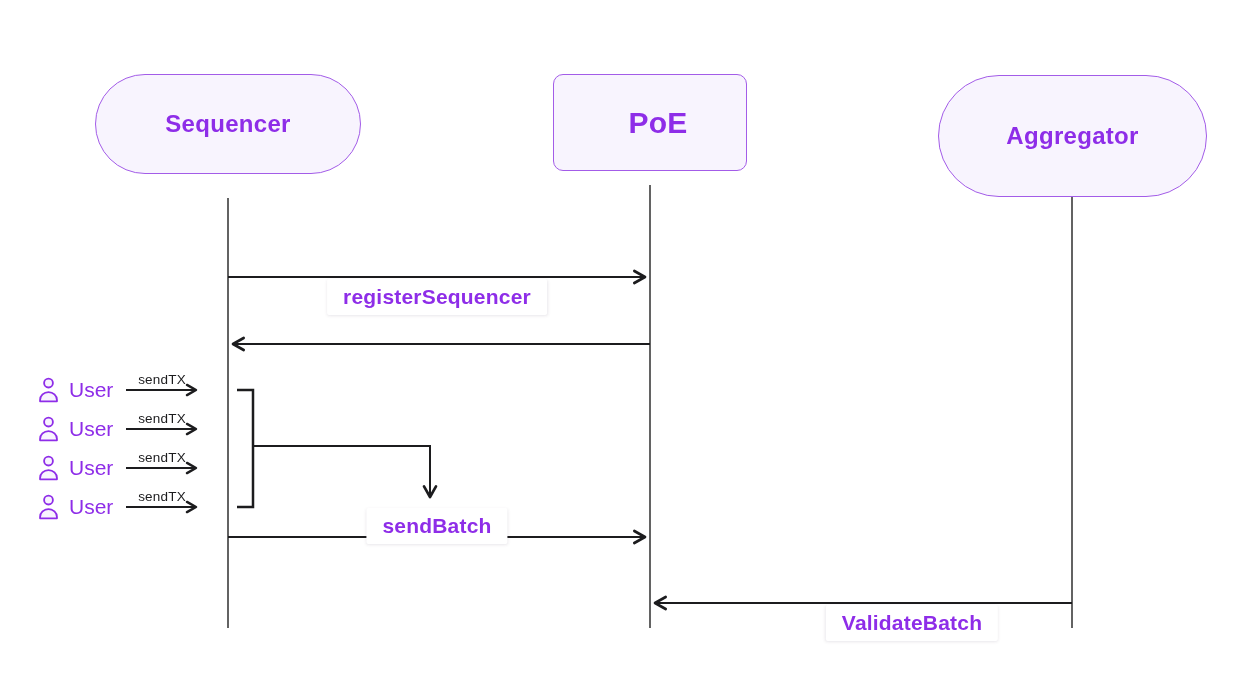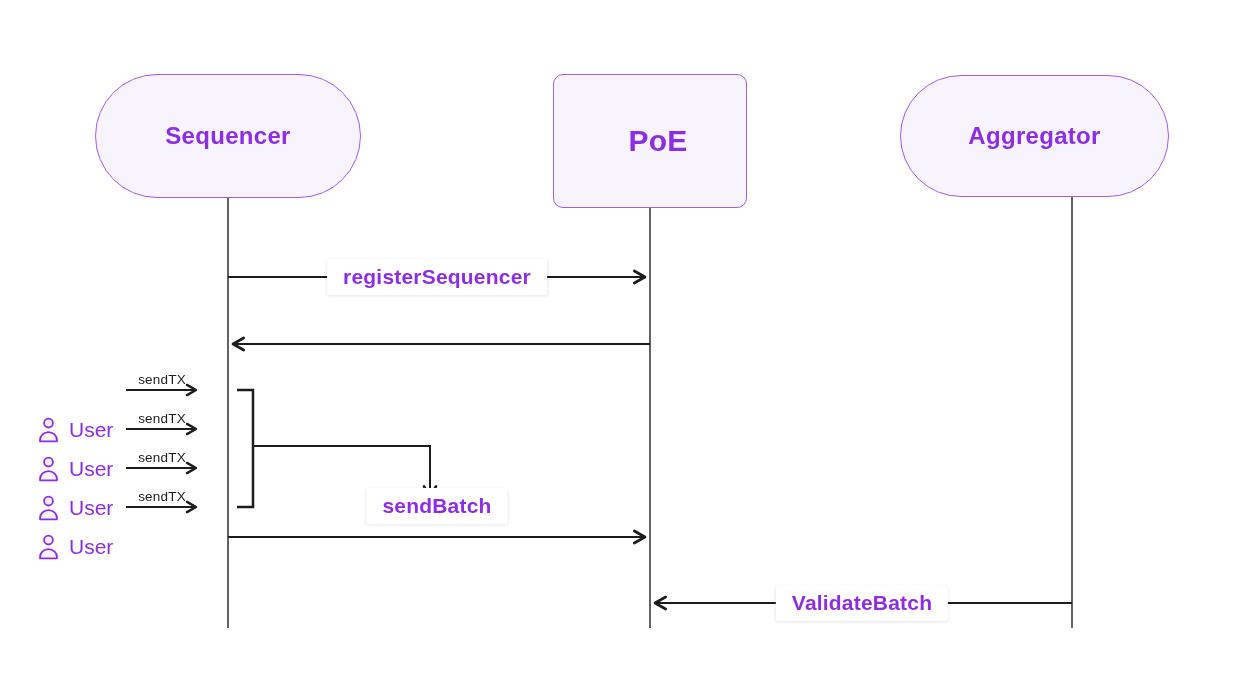--- a/index.html
+++ b/index.html
@@ -26,48 +26,48 @@
     position:absolute;
     box-sizing:border-box;
     background:var(--node_fill,#F8F4FE);
     border:1.5px solid var(--node_border,#A35CE8);
     display:flex;align-items:center;justify-content:center;
     color:var(--accent_purple,#8E2DE8);
     font-weight:700;
     z-index:2;
   }
   .actor span{letter-spacing:.3px;}
-  .actor-sequencer{left:95px;top:74px;width:266px;height:124px;border-radius:62px;font-size:24px;}
-  .actor-poe{left:553px;top:74px;width:194px;height:134px;border-radius:10px;font-size:30px;padding-left:16px;}
-  .actor-aggregator{left:900px;top:75px;width:269px;height:122px;border-radius:61px;font-size:24px;}
+  .actor-sequencer{left:95px;top:74px;width:266px;height:100px;border-radius:62px;font-size:24px;}
+  .actor-poe{left:553px;top:74px;width:194px;height:97px;border-radius:10px;font-size:30px;padding-left:16px;}
+  .actor-aggregator{left:938px;top:75px;width:269px;height:122px;border-radius:61px;font-size:24px;}
 
   
   .msg-label{
     position:absolute;
     transform:translate(-50%,-50%);
     background:var(--label_bg,#fff);
     color:var(--accent_purple,#8E2DE8);
     font-size:21px;font-weight:700;letter-spacing:.2px;
     padding:6px 16px;
     border-radius:2px;
     box-shadow:0 1px 3px rgba(70,60,90,.12);
     white-space:nowrap;
     z-index:3;
+    margin-top:20px;
   }
   .lbl-register{left:437px;top:277px;}
   .lbl-chainid{left:438px;top:344px;}
   .lbl-sendbatch{left:437px;top:506px;}
-  .lbl-validatebatch{left:862px;top:603px;text-align:center;}
+  .lbl-validatebatch{left:912px;top:603px;text-align:center;}
 
   
   .user-row{
     position:absolute;left:37px;height:34px;
     display:flex;align-items:center;gap:9px;
     z-index:2;
-    margin-top:40px;
   }
   .row-1{top:373px;} .row-2{top:412px;} .row-3{top:451px;} .row-4{top:490px;}
   .user-label{
     color:var(--accent_purple,#8E2DE8);
     font-size:21px;font-weight:500;
   }
   .user-icon{width:23px;height:28px;flex:0 0 auto;}
   .sendtx{
     position:absolute;transform:translate(-50%,-50%);
     color:var(--arrow_black,#1C1C1E);

